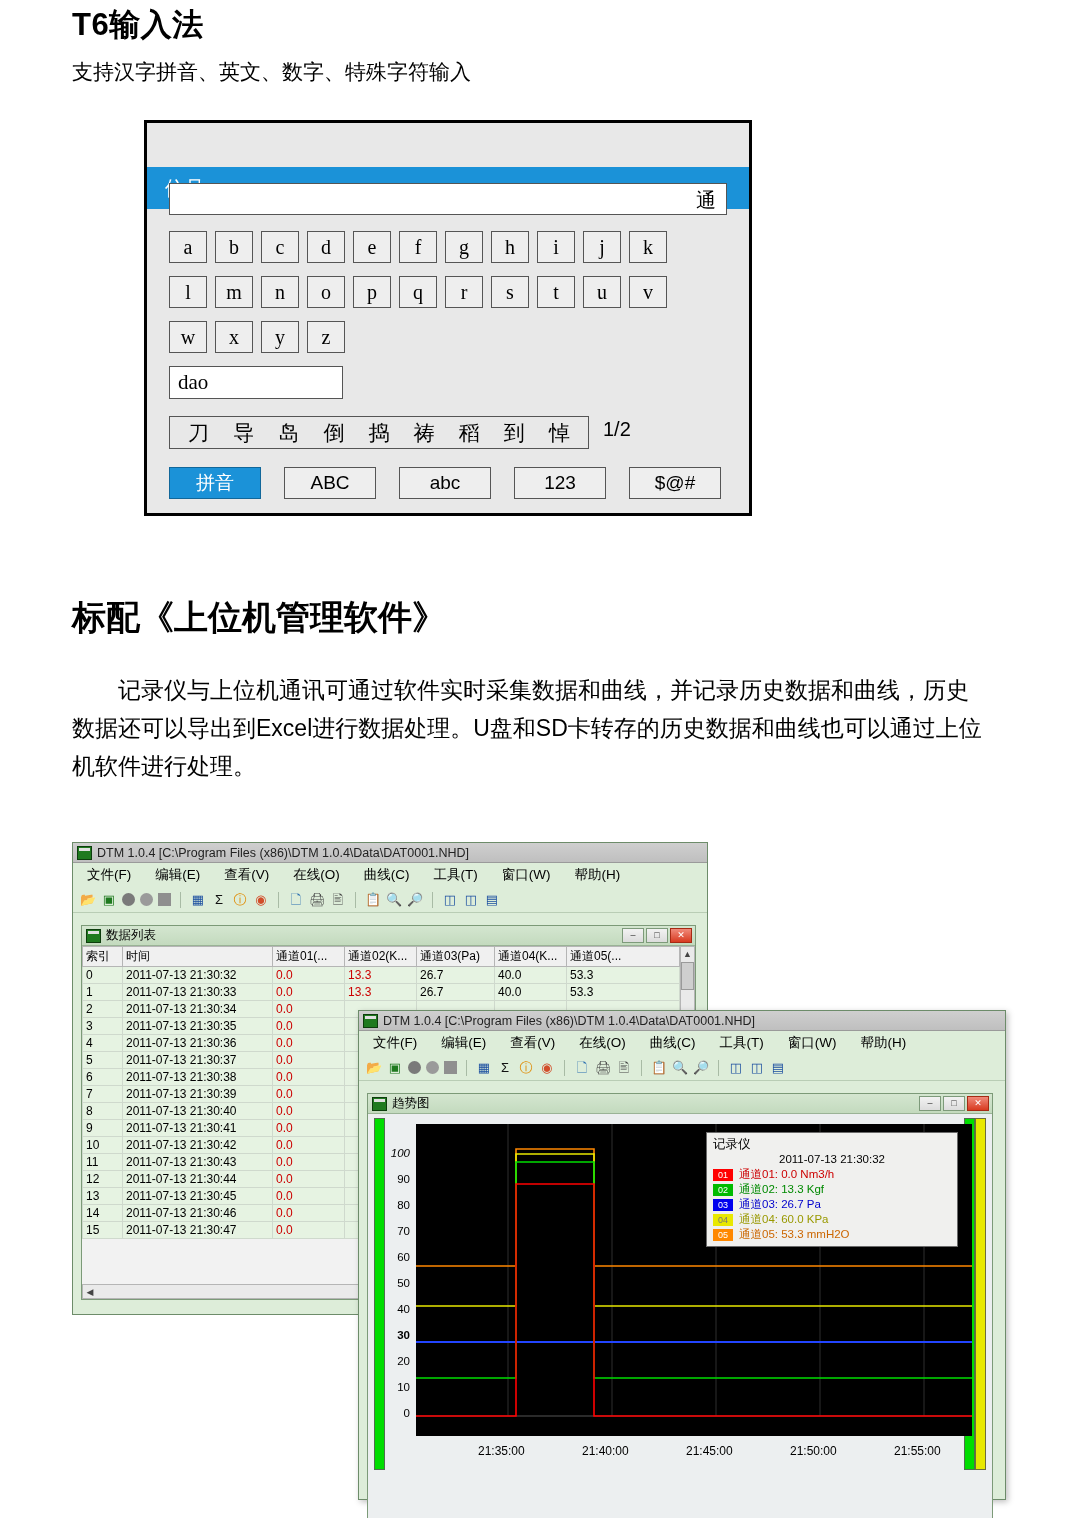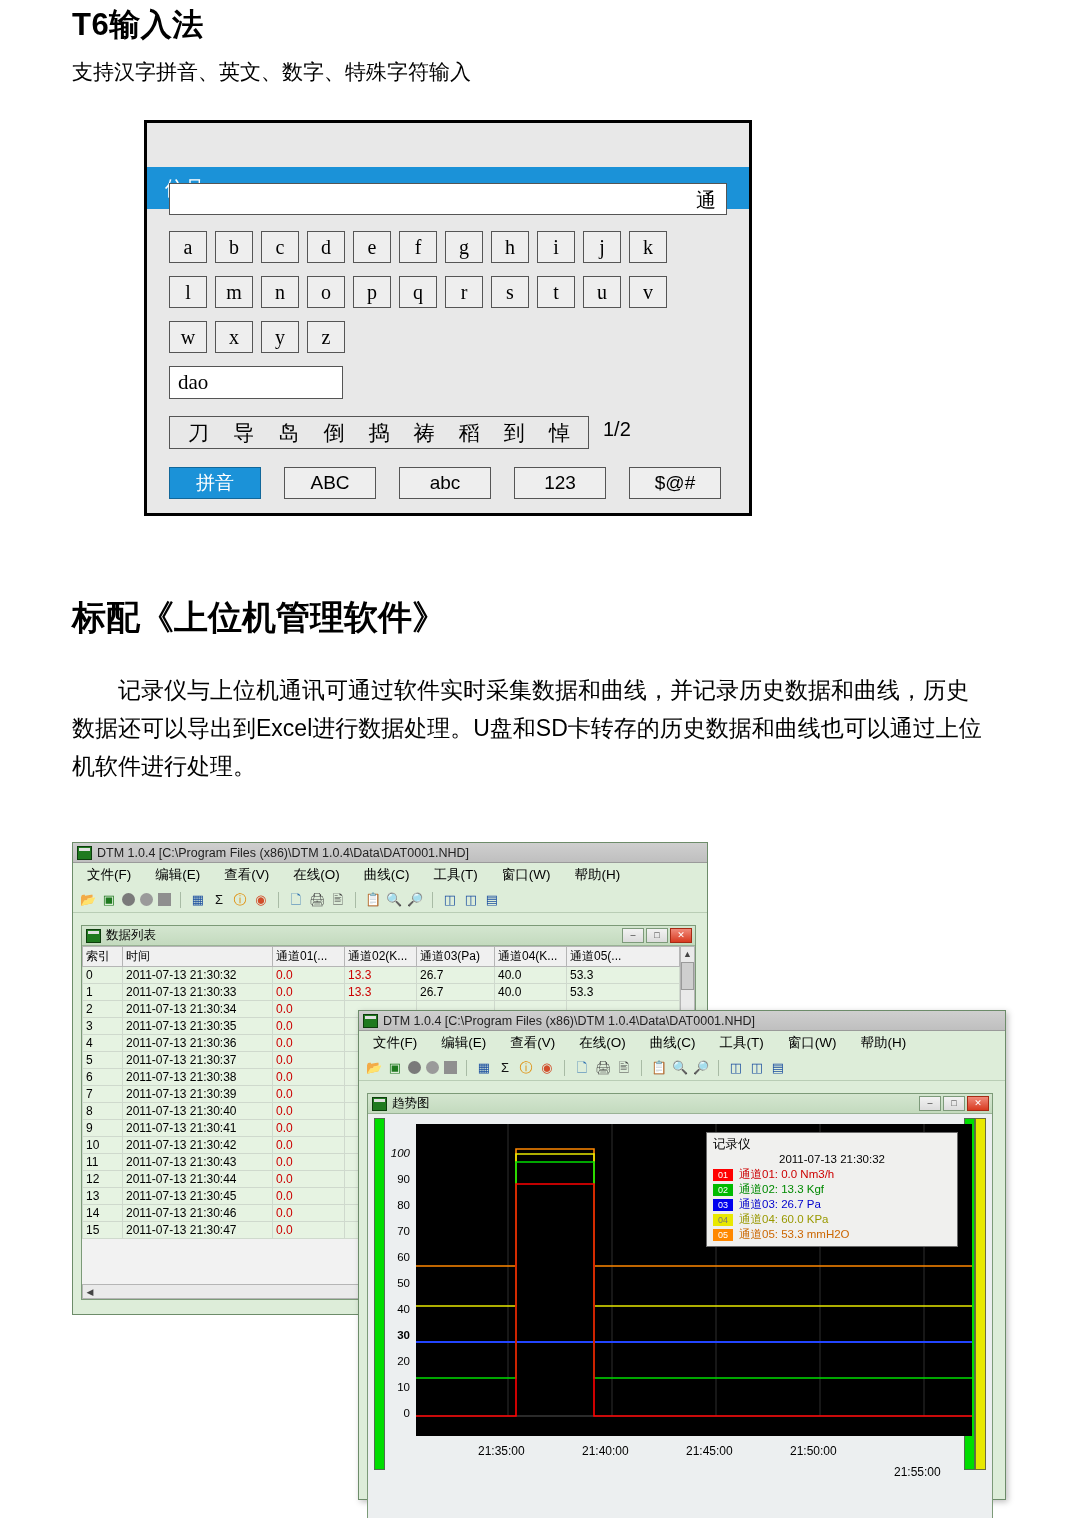--- a/index.html
+++ b/index.html
@@ -757,15 +757,15 @@
     <div class="axis-lbl" style="left:14px; top:209px; width:28px;">40</div>
     <div class="axis-lbl" style="left:14px; top:235px; width:28px;font-weight:bold;">30</div>
     <div class="axis-lbl" style="left:14px; top:261px; width:28px;">20</div>
     <div class="axis-lbl" style="left:14px; top:287px; width:28px;">10</div>
     <div class="axis-lbl" style="left:14px; top:313px; width:28px;">0</div>
 
     <div class="xaxis-lbl" style="left:110px; top:350px;">21:35:00</div>
     <div class="xaxis-lbl" style="left:214px; top:350px;">21:40:00</div>
     <div class="xaxis-lbl" style="left:318px; top:350px;">21:45:00</div>
     <div class="xaxis-lbl" style="left:422px; top:350px;">21:50:00</div>
-    <div class="xaxis-lbl" style="left:526px; top:350px;margin-top:21px;">21:55:00</div>
+    <div class="xaxis-lbl" style="left:526px; top:350px;">21:55:00</div>
   </div>
 </div>
 
 </body></html>

